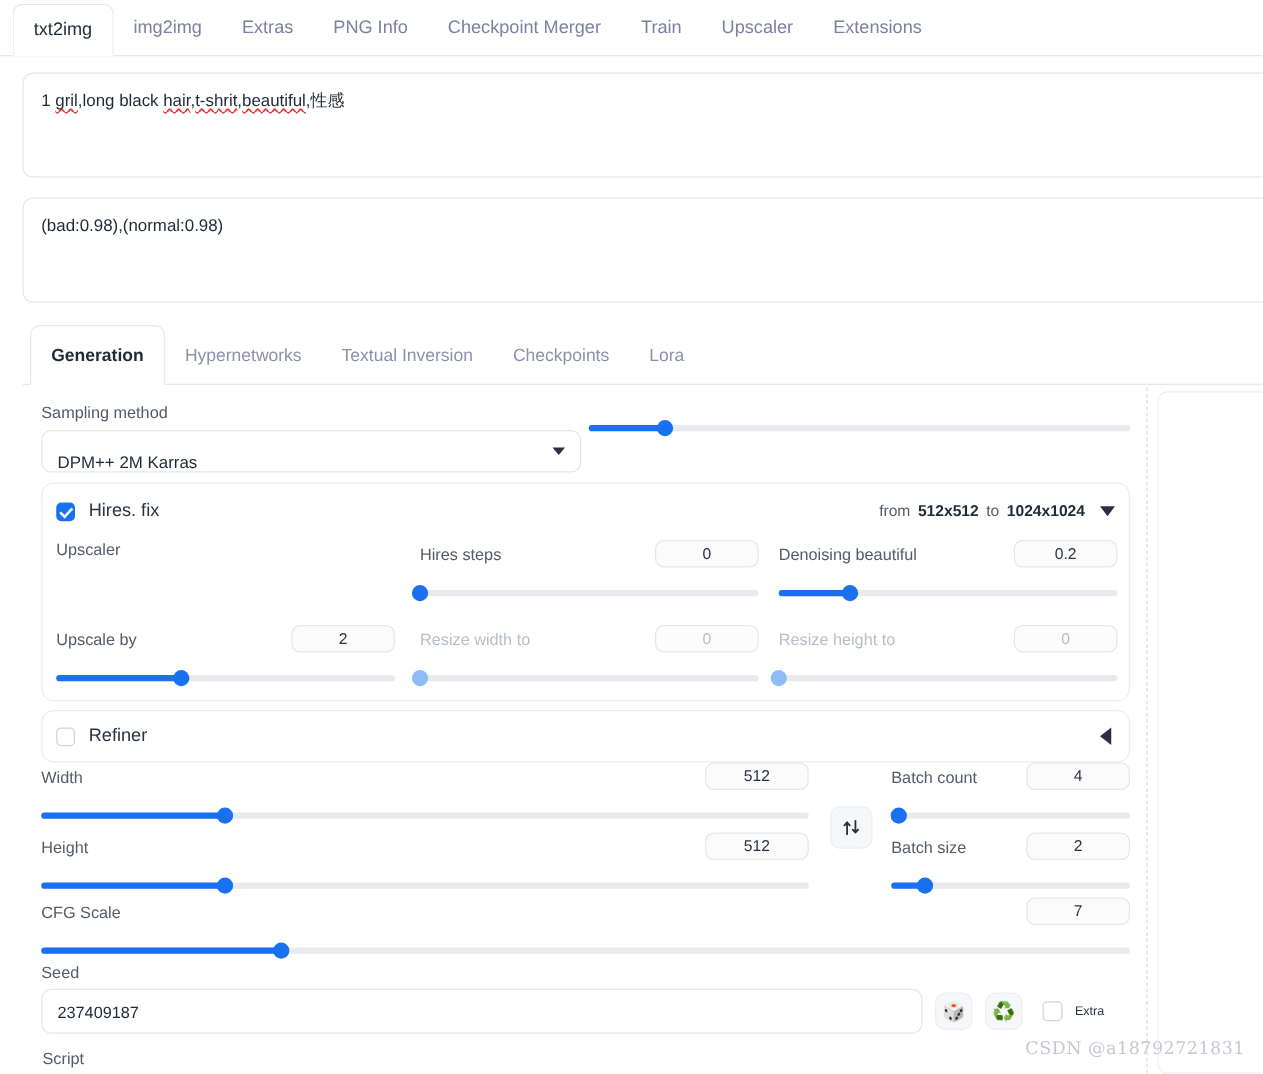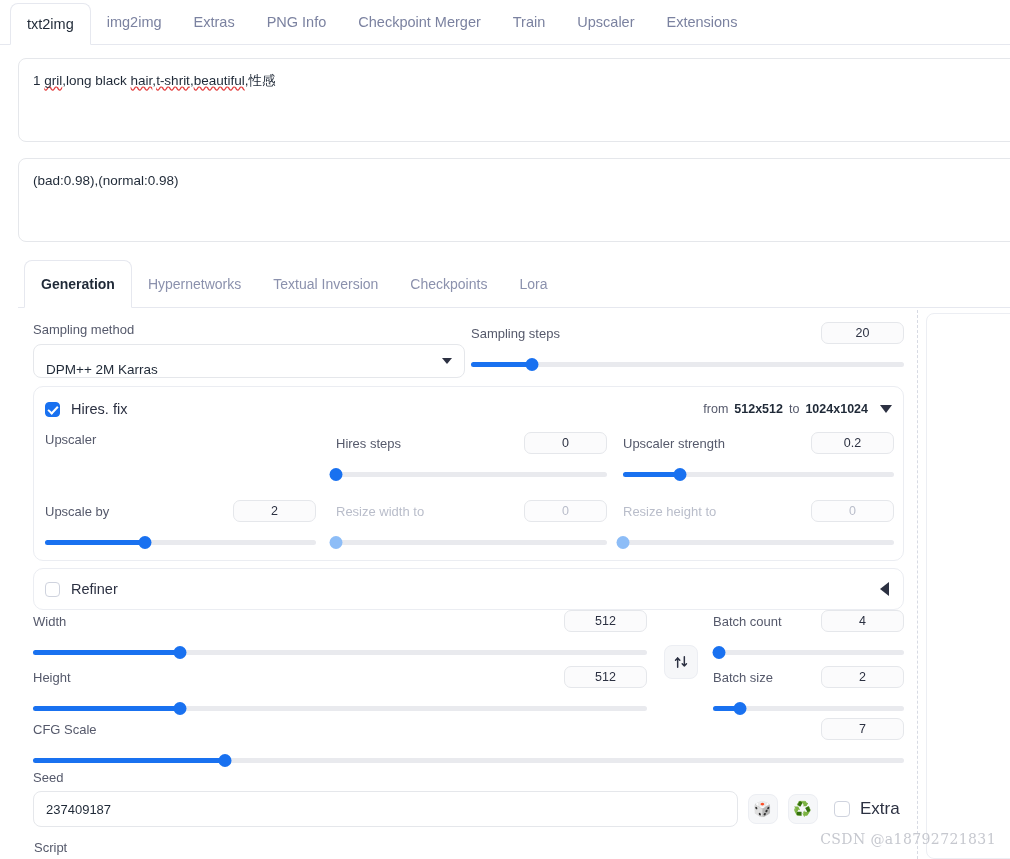--- a/index.html
+++ b/index.html
@@ -183,24 +183,20 @@
 
     <div style="position:absolute; left:33px; top:12px; width:432px;">
       <div class="lbl">Sampling method</div>
       <div class="select" style="margin-top:7px;">
         <span>DPM++ 2M Karras</span>
         <span class="caret"></span>
       </div>
     </div>
 
     <div style="position:absolute; left:471px; top:12px; width:433px;">
-      <div style="display:flex; align-items:center; justify-content:space-between;">
-        <span class="lbl">Sampling steps</span>
-        <span class="numbox" style="width:83px;">20</span>
-      </div>
       <div class="slider" style="margin-top:14px;">
         <div class="track"></div>
         <div class="fill" id="f-steps" style="width: 14%;"></div>
         <div class="knob" id="k-steps" style="left: 14%;"></div>
       </div>
     </div>
 
     <div class="panel" style="left:33px; top:76px; width:871px; height:175px;">
 
       <div style="position:absolute; left:11px; top:14px; right:11px; display:flex; align-items:center;">
@@ -226,21 +222,21 @@
         </div>
         <div class="slider" style="margin-top:14px;">
           <div class="track"></div>
           <div class="fill" id="f-hsteps" style="width: 0%;"></div>
           <div class="knob" id="k-hsteps" style="left: 0%;"></div>
         </div>
       </div>
 
       <div style="position:absolute; left:589px; top:45px; width:271px;">
         <div style="display:flex; align-items:center; justify-content:space-between;">
-          <span class="lbl">Upscaler strength</span>
+          <span class="lbl">Denoising beautiful</span>
           <span class="numbox" style="width:83px;">0.2</span>
         </div>
         <div class="slider" style="margin-top:14px;">
           <div class="track"></div>
           <div class="fill" id="f-denoise" style="width: 21%;"></div>
           <div class="knob" id="k-denoise" style="left: 21%;"></div>
         </div>
       </div>
 
       <div style="position:absolute; left:11px; top:113px; width:271px;">
@@ -361,21 +357,21 @@
         <div class="seed-input" style="width:705px;">
           <span>237409187</span>
         </div>
         <div class="iconbtn" style="width:30px; height:30px; font-size:15px;">
           <span>🎲</span>
         </div>
         <div class="iconbtn" style="width:30px; height:30px; font-size:15px;">
           <span>♻️</span>
         </div>
         <span class="checkbox" style="margin-left:6px; width:16px; height:16px;"></span>
-        <span style="font-size:17px; color:#2c3142;">Extra</span>
+        <span style="font-size:10px; color:#2c3142;">Extra</span>
       </div>
     </div>
 
   </div>
 
   <div class="script-row">
     <span class="lbl">Script</span>
   </div>
 
   <div class="watermark">CSDN @a18792721831</div>

